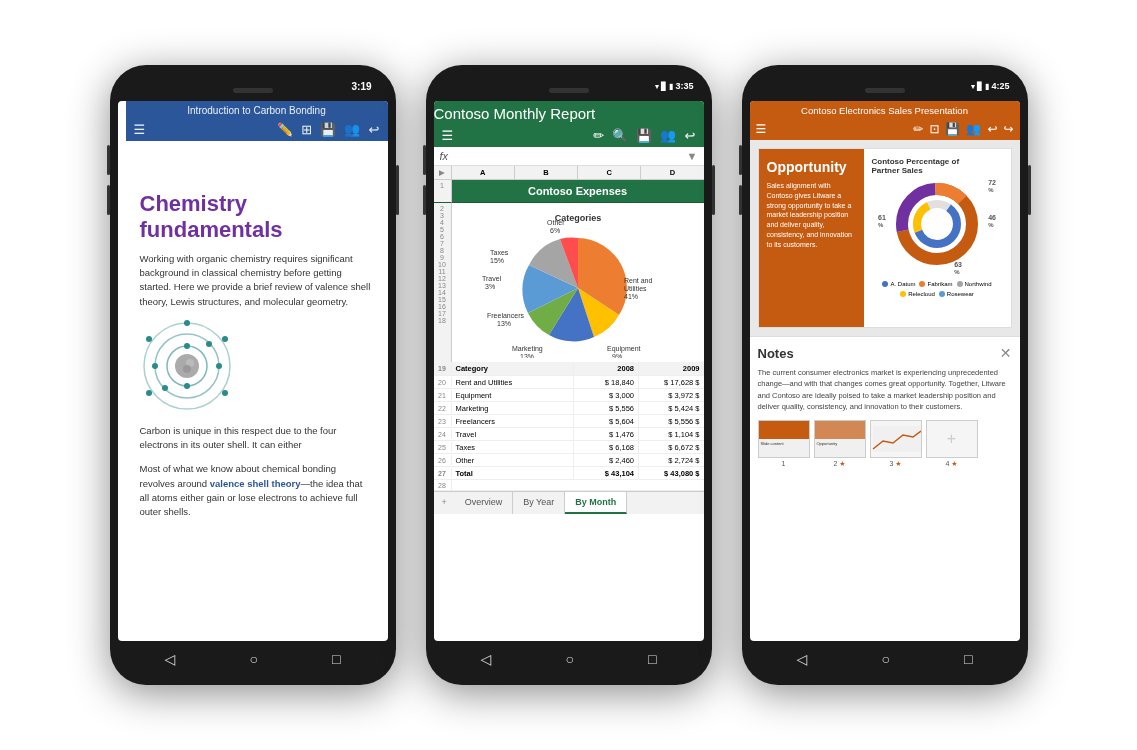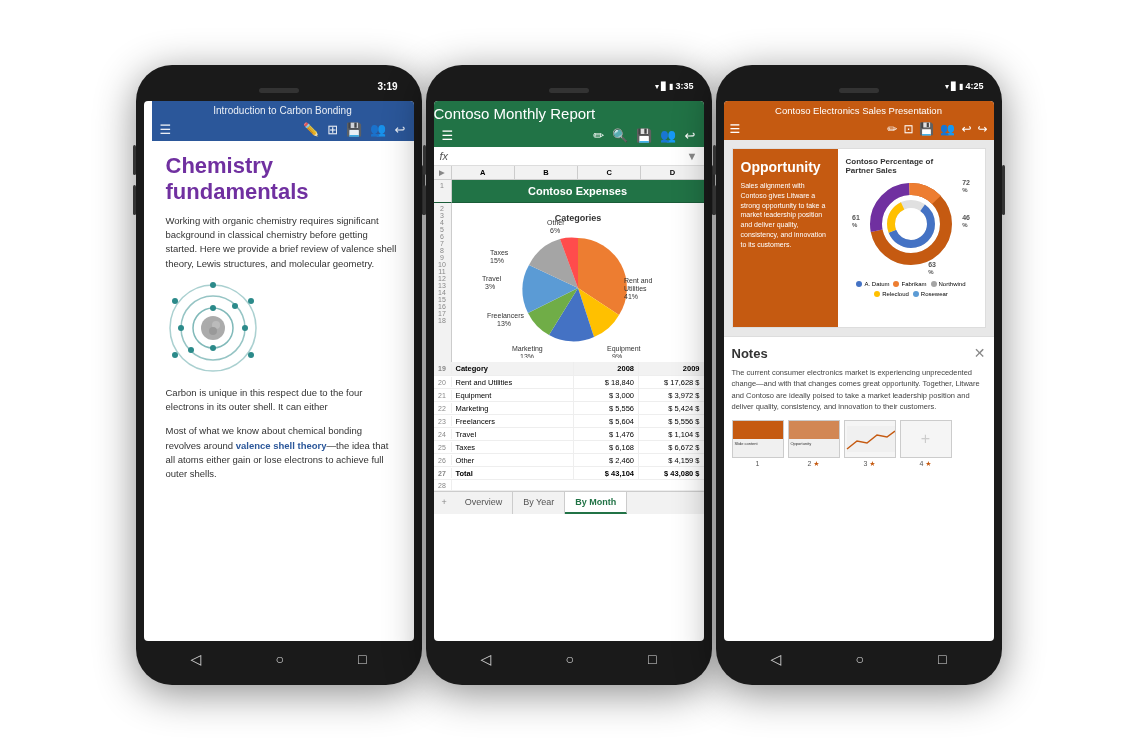--- a/index.html
+++ b/index.html
@@ -8,21 +8,21 @@
       display: flex;
       justify-content: center;
       align-items: center;
       width: 1137px;
       height: 750px;
       font-family: 'Segoe UI', Arial, sans-serif;
       overflow: hidden;
     }
     .scene {
       display: flex;
-      gap: 4px;
+      gap: 30px;
       align-items: center;
       justify-content: center;
       width: 100%;
       height: 100%;
       padding: 30px 40px;
     }
 
     
     .phone {
       background: #1a1a1a;
@@ -127,20 +127,21 @@
     }
     .word-toolbar-icon {
       color: #fff;
       font-size: 13px;
       opacity: 0.9;
     }
     .word-content {
       padding: 12px 14px;
       overflow: hidden;
       height: 490px;
+      margin-top: 38px;
     }
     .word-h1 {
       color: #7030a0;
       font-size: 22px;
       font-weight: 700;
       line-height: 1.2;
       margin-bottom: 8px;
     }
     .word-body {
       font-size: 9.5px;
@@ -575,21 +576,21 @@
         <div class="excel-row">
           <div class="excel-row-n">25</div>
           <div style="flex:2;padding:1.5px 4px;border-right:1px solid #eee;">Taxes</div>
           <div style="flex:1;padding:1.5px 4px;border-right:1px solid #eee;text-align:right;">$ 6,168</div>
           <div style="flex:1;padding:1.5px 4px;text-align:right;">$ 6,672 $</div>
         </div>
         <div class="excel-row">
           <div class="excel-row-n">26</div>
           <div style="flex:2;padding:1.5px 4px;border-right:1px solid #eee;">Other</div>
           <div style="flex:1;padding:1.5px 4px;border-right:1px solid #eee;text-align:right;">$ 2,460</div>
-          <div style="flex:1;padding:1.5px 4px;text-align:right;">$ 4,159 $</div>
+          <div style="flex:1;padding:1.5px 4px;text-align:right;">$ 2,724 $</div>
         </div>
         <div class="excel-row" style="font-weight:bold;">
           <div class="excel-row-n">27</div>
           <div style="flex:2;padding:1.5px 4px;border-right:1px solid #eee;">Total</div>
           <div style="flex:1;padding:1.5px 4px;border-right:1px solid #eee;text-align:right;">$ 43,104</div>
           <div style="flex:1;padding:1.5px 4px;text-align:right;">$ 43,080 $</div>
         </div>
         <div class="excel-row">
           <div class="excel-row-n">28</div>
           <div style="flex:3;padding:1.5px 4px;"></div>

